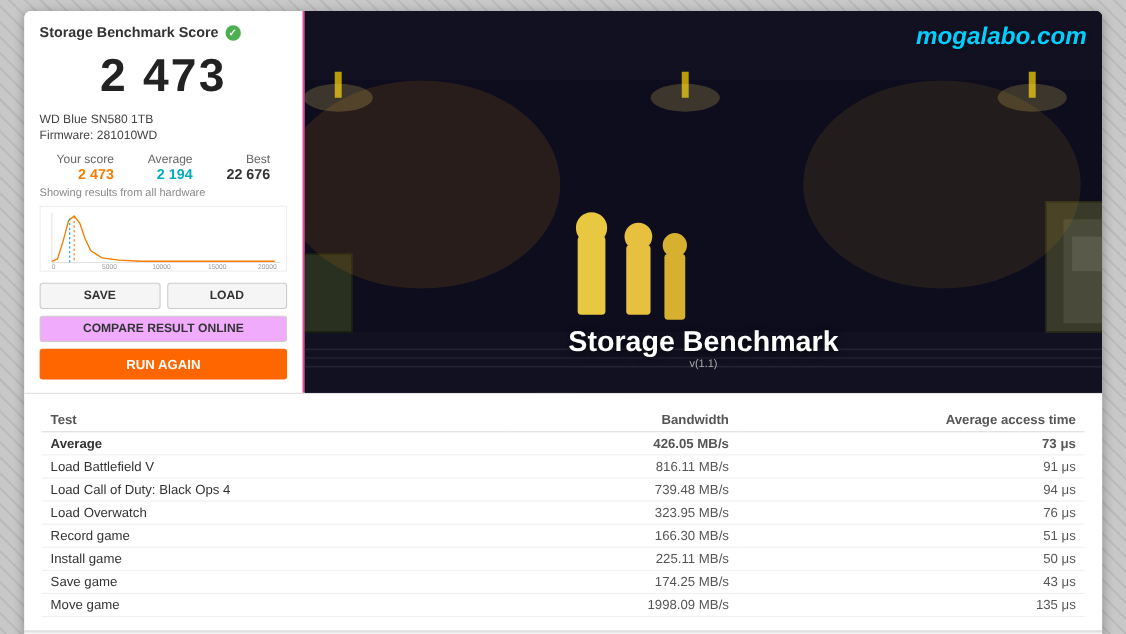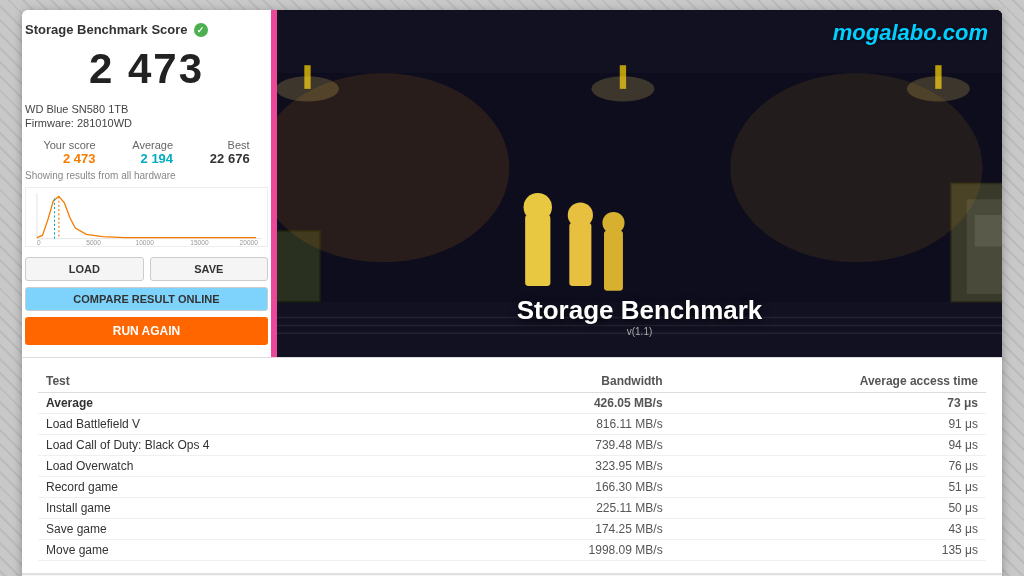--- a/index.html
+++ b/index.html
@@ -23,22 +23,22 @@
     }
     .top-section {
       display: flex;
       gap: 0;
     }
     
     .left-panel {
       width: 255px;
       min-width: 255px;
       background: #fff;
-      padding: 12px 3px;
-      border-right: 6px solid #ec4899;
+      padding: 12px 14px;
+      border-right: 2px solid #ec4899;
     }
     .score-header {
       display: flex;
       align-items: center;
       gap: 6px;
       font-size: 13px;
       font-weight: 600;
       color: #333;
       margin-bottom: 8px;
     }
@@ -120,21 +120,21 @@
       cursor: pointer;
       border-radius: 3px;
       color: #333;
       font-weight: 600;
     }
     .btn-compare {
       width: 100%;
       padding: 5px 0;
       font-size: 11px;
       border: 1px solid #ccc;
-      background: #7dd3fc;
+      background: #f0abfc;
       cursor: pointer;
       border-radius: 3px;
       color: #333;
       font-weight: 600;
       margin-bottom: 6px;
     }
     .btn-run {
       width: 100%;
       padding: 7px 0;
       font-size: 12px;
@@ -277,22 +277,22 @@
 
           <polyline points="10,47 15,45 20,30 25,12 30,8 35,14 40,28 45,38 55,44 70,46 90,47 120,47 150,47 180,47 210,47" fill="none" stroke="#f57c00" stroke-width="1.2"></polyline>
 
           <line x1="30" y1="8" x2="30" y2="48" stroke="#f57c00" stroke-width="1" stroke-dasharray="2,2"></line>
 
           <line x1="26" y1="10" x2="26" y2="48" stroke="#00acc1" stroke-width="1" stroke-dasharray="2,2"></line>
         </svg>
       </div>
 
       <div class="btn-row">
+        <button class="btn-outline">SAVE</button>
         <button class="btn-outline">LOAD</button>
-        <button class="btn-outline">SAVE</button>
       </div>
       <button class="btn-compare">COMPARE RESULT ONLINE</button>
       <button class="btn-run">RUN AGAIN</button>
     </div>
 
     <div class="right-panel">
       <div class="banner-bg">
         <div class="banner-overlay"></div>
 
         <svg style="position:absolute;inset:0;width:100%;height:100%;" viewBox="0 0 725 220" preserveAspectRatio="xMidYMid slice">

